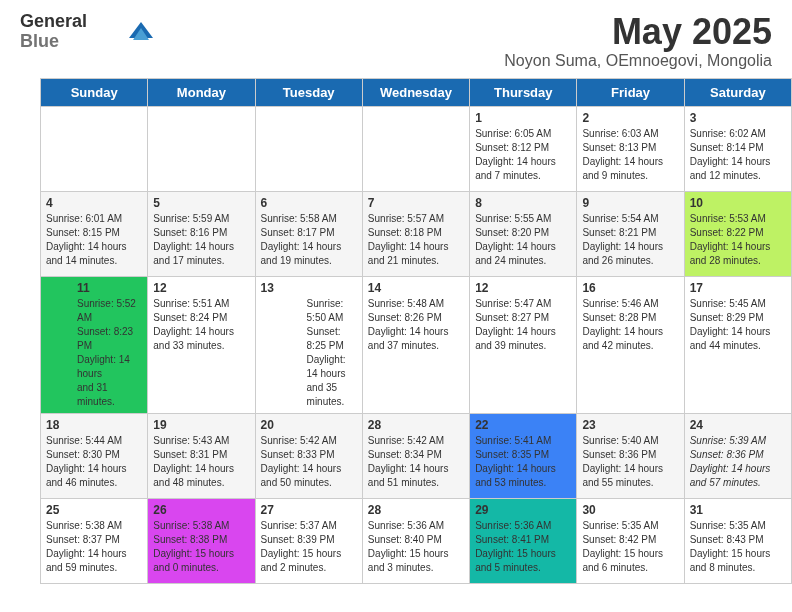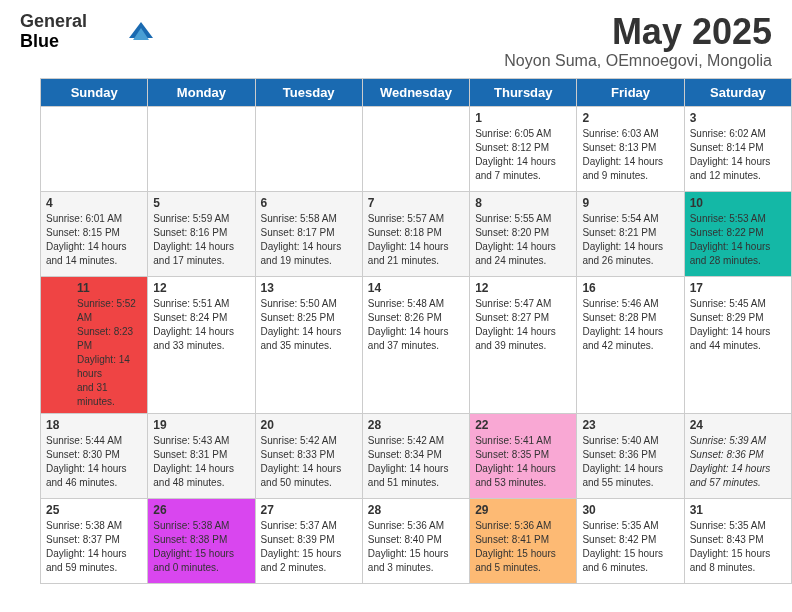--- a/index.html
+++ b/index.html
@@ -3,21 +3,21 @@
   <meta charset="utf-8">
   <style>
     * { box-sizing: border-box; margin: 0; padding: 0; }
     body { font-family: Arial, sans-serif; background: #fff; width: 792px; height: 612px; overflow: hidden; }
     
     .header { display: flex; justify-content: space-between; align-items: flex-start; padding: 12px 20px 8px 20px; }
     
     .logo { display: flex; align-items: center; gap: 36px; }
     .logo-text { display: flex; flex-direction: column; line-height: 1.1; }
     .logo-general { font-size: 18px; font-weight: bold; color: #333; }
-    .logo-blue { font-size: 18px; font-weight: bold; color: #000000; }
+    .logo-blue { font-size: 18px; font-weight: bold; color: #737373; }
     .logo-icon { width: 28px; height: 28px; margin-left: 4px; }
     
     .title-block { text-align: right; }
     .month-title { font-size: 36px; font-weight: bold; color: #333; line-height: 1.1; }
     .location { font-size: 16px; color: #555; }
     
     .calendar { width: 100%; border-collapse: collapse; table-layout: fixed; }
     
     .calendar th {
       background: #1a6ab1;
@@ -149,46 +149,46 @@
 Daylight: 14 hours
 and 24 minutes.</div>
             </td>
             <td style="background: rgb(245, 245, 245);">
               <div class="day-num">9</div>
               <div class="day-info" style="white-space: pre-line;">Sunrise: 5:54 AM
 Sunset: 8:21 PM
 Daylight: 14 hours
 and 26 minutes.</div>
             </td>
-            <td style="background: #14b8a6;">
+            <td style="background: #bef264;">
               <div class="day-num">10</div>
               <div class="day-info" style="white-space: pre-line;">Sunrise: 5:53 AM
 Sunset: 8:22 PM
 Daylight: 14 hours
 and 28 minutes.</div>
             </td>
           </tr>
           <tr>
-            <td style="background: #ef4444; padding-left: 36px;">
+            <td style="background: #22c55e; padding-left: 36px;">
               <div class="day-num">11</div>
               <div class="day-info" style="white-space: pre-line;">Sunrise: 5:52 AM
 Sunset: 8:23 PM
 Daylight: 14 hours
 and 31 minutes.</div>
             </td>
             <td style="background: rgb(255, 255, 255);">
               <div class="day-num">12</div>
               <div class="day-info" style="white-space: pre-line;">Sunrise: 5:51 AM
 Sunset: 8:24 PM
 Daylight: 14 hours
 and 33 minutes.</div>
             </td>
             <td style="background: rgb(255, 255, 255);">
               <div class="day-num">13</div>
-              <div class="day-info" style="white-space: pre-line;">Sunrise: 5:50 AM
+              <div class="day-info" style="white-space: pre-line; margin-left: 46px;">Sunrise: 5:50 AM
 Sunset: 8:25 PM
 Daylight: 14 hours
 and 35 minutes.</div>
             </td>
             <td style="background: rgb(255, 255, 255);">
               <div class="day-num">14</div>
               <div class="day-info" style="white-space: pre-line;">Sunrise: 5:48 AM
 Sunset: 8:26 PM
 Daylight: 14 hours
 and 37 minutes.</div>
@@ -237,21 +237,21 @@
 Daylight: 14 hours
 and 50 minutes.</div>
             </td>
             <td style="background: rgb(245, 245, 245);">
               <div class="day-num">28</div>
               <div class="day-info" style="white-space: pre-line;">Sunrise: 5:42 AM
 Sunset: 8:34 PM
 Daylight: 14 hours
 and 51 minutes.</div>
             </td>
-            <td style="background: #f9a8d4;">
+            <td style="background: #3b82f6;">
               <div class="day-num">22</div>
               <div class="day-info" style="white-space: pre-line;">Sunrise: 5:41 AM
 Sunset: 8:35 PM
 Daylight: 14 hours
 and 53 minutes.</div>
             </td>
             <td style="background: rgb(245, 245, 245);">
               <div class="day-num">23</div>
               <div class="day-info" style="white-space: pre-line;">Sunrise: 5:40 AM
 Sunset: 8:36 PM
@@ -288,21 +288,21 @@
 Daylight: 15 hours
 and 2 minutes.</div>
             </td>
             <td style="background: rgb(255, 255, 255);">
               <div class="day-num">28</div>
               <div class="day-info" style="white-space: pre-line;">Sunrise: 5:36 AM
 Sunset: 8:40 PM
 Daylight: 15 hours
 and 3 minutes.</div>
             </td>
-            <td style="background: #fdba74; margin-top: 8px;">
+            <td style="background: #14b8a6; margin-top: 8px;">
               <div class="day-num">29</div>
               <div class="day-info" style="white-space: pre-line;">Sunrise: 5:36 AM
 Sunset: 8:41 PM
 Daylight: 15 hours
 and 5 minutes.</div>
             </td>
             <td style="background: rgb(255, 255, 255);">
               <div class="day-num">30</div>
               <div class="day-info" style="white-space: pre-line;">Sunrise: 5:35 AM
 Sunset: 8:42 PM

